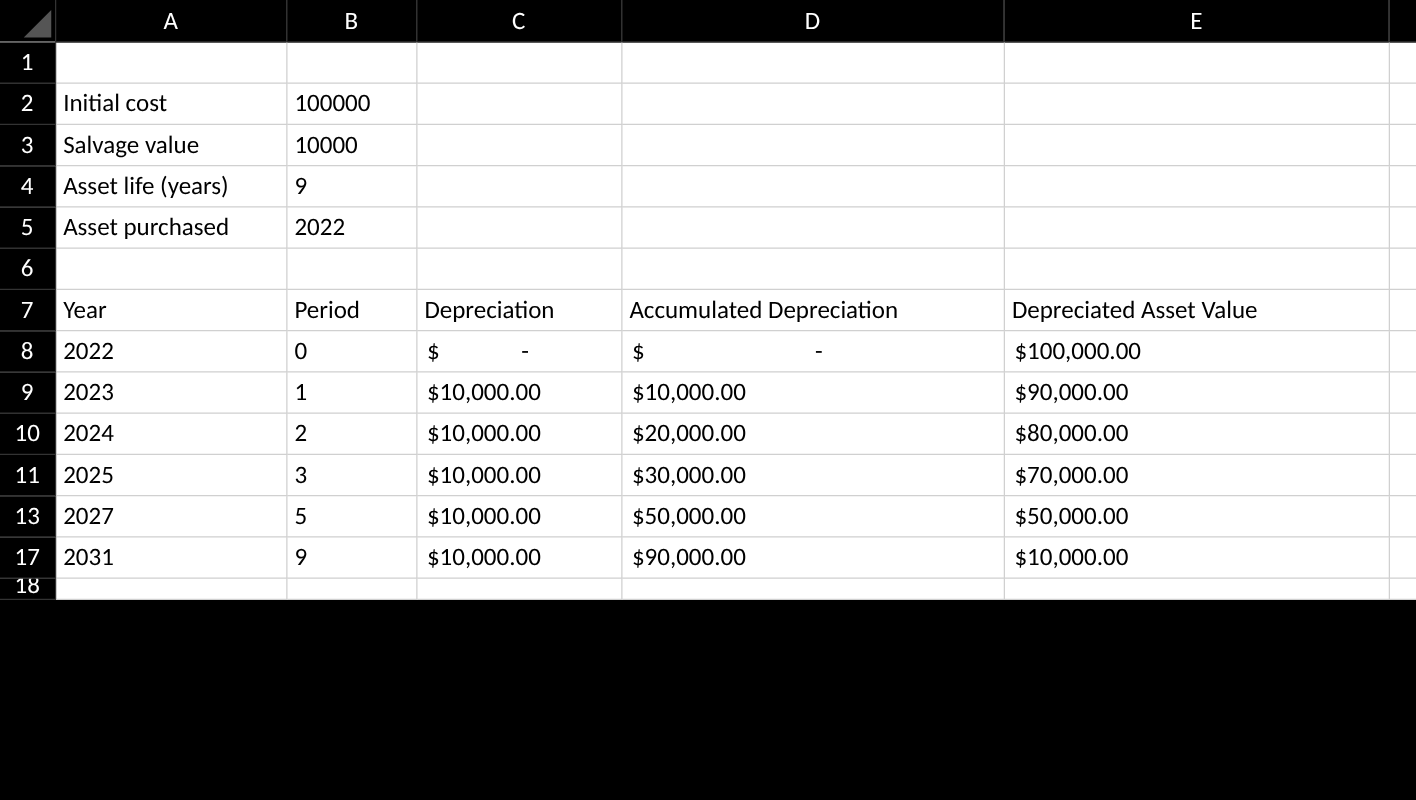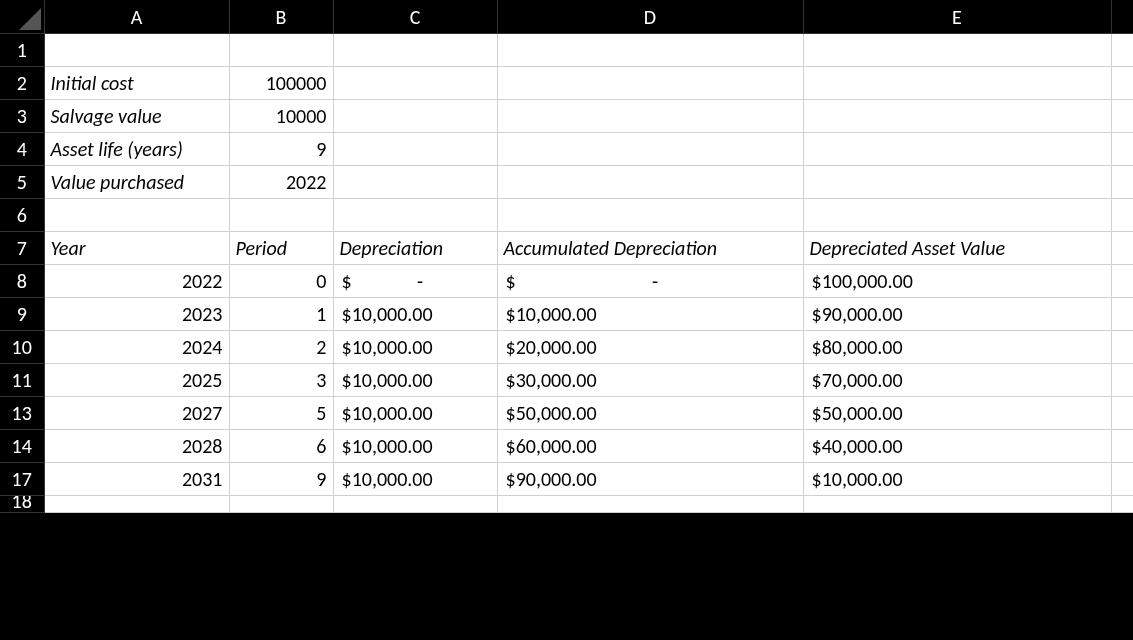--- a/index.html
+++ b/index.html
@@ -67,22 +67,22 @@
   td.cell {
     background: #fff;
     border-right: 1px solid #d0d0d0;
     border-bottom: 1px solid #d0d0d0;
     padding: 0 6px;
     height: 30px;
     white-space: nowrap;
     overflow: hidden;
     vertical-align: middle;
   }
-  .right { text-align: right; }
-  .left  { text-align: left; font-style: italic;  }
+  .right { }
+  .left  { text-align: left;  }
   
   .cur {
     display: flex;
     justify-content: space-between;
     align-items: center;
     width: 100%;
   }
   .cur .sym { text-align: left; padding-left: 2px;}
   .cur .val { text-align: left; flex:1; padding-right:2px;}
   
@@ -150,21 +150,21 @@
       <td class="cell left">Asset life (years)</td>
       <td class="cell right">9</td>
       <td class="cell"></td>
       <td class="cell"></td>
       <td class="cell"></td>
       <td class="cell"></td>
     </tr>
 
     <tr>
       <th class="row-head">5</th>
-      <td class="cell left">Value purchased</td>
+      <td class="cell left">Asset purchased</td>
       <td class="cell right">2022</td>
       <td class="cell"></td>
       <td class="cell"></td>
       <td class="cell"></td>
       <td class="cell"></td>
     </tr>
 
     <tr>
       <th class="row-head">6</th>
       <td class="cell"></td>
@@ -304,44 +304,20 @@
           </td>
       <td class="cell">
             <span class="cur">
               <span class="sym">$</span>
               <span class="val">50,000.00</span>
             </span>
           </td>
       <td class="cell"></td>
     </tr>
 
-    <tr>
-      <th class="row-head">14</th>
-      <td class="cell right">2028</td>
-      <td class="cell right">6</td>
-      <td class="cell">
-            <span class="cur">
-              <span class="sym">$</span>
-              <span class="val">10,000.00</span>
-            </span>
-          </td>
-      <td class="cell">
-            <span class="cur">
-              <span class="sym">$</span>
-              <span class="val">60,000.00</span>
-            </span>
-          </td>
-      <td class="cell">
-            <span class="cur">
-              <span class="sym">$</span>
-              <span class="val">40,000.00</span>
-            </span>
-          </td>
-      <td class="cell"></td>
-    </tr>
 
 
 
     <tr>
       <th class="row-head">17</th>
       <td class="cell right">2031</td>
       <td class="cell right">9</td>
       <td class="cell">
             <span class="cur">
               <span class="sym">$</span>

